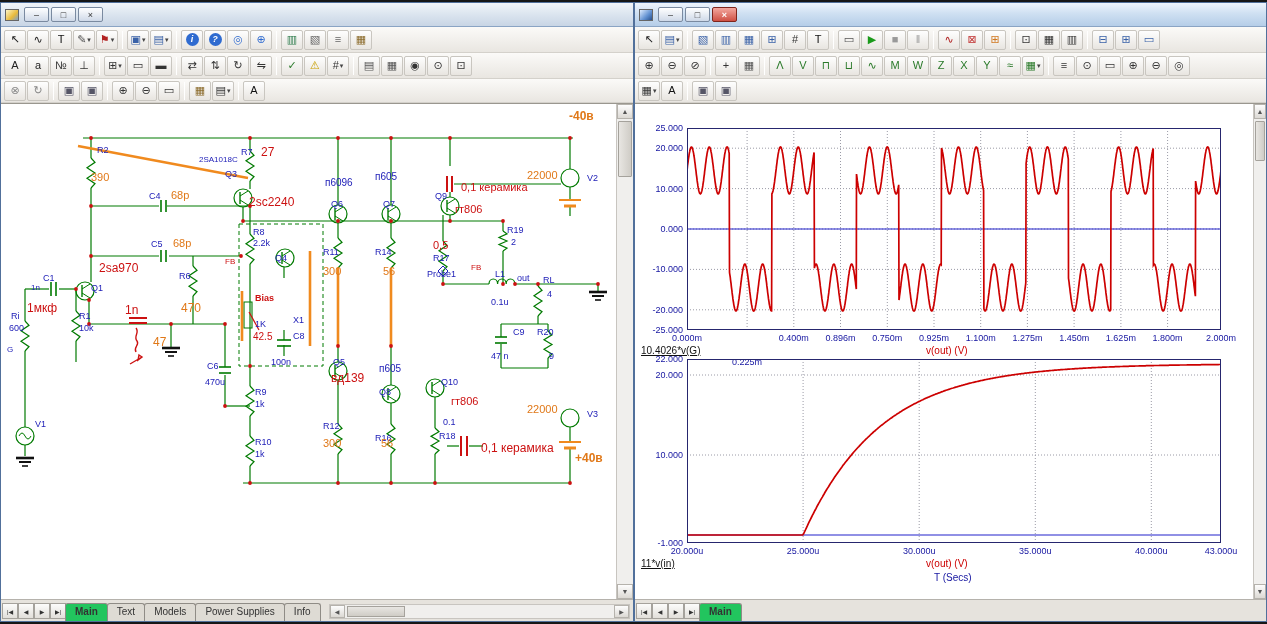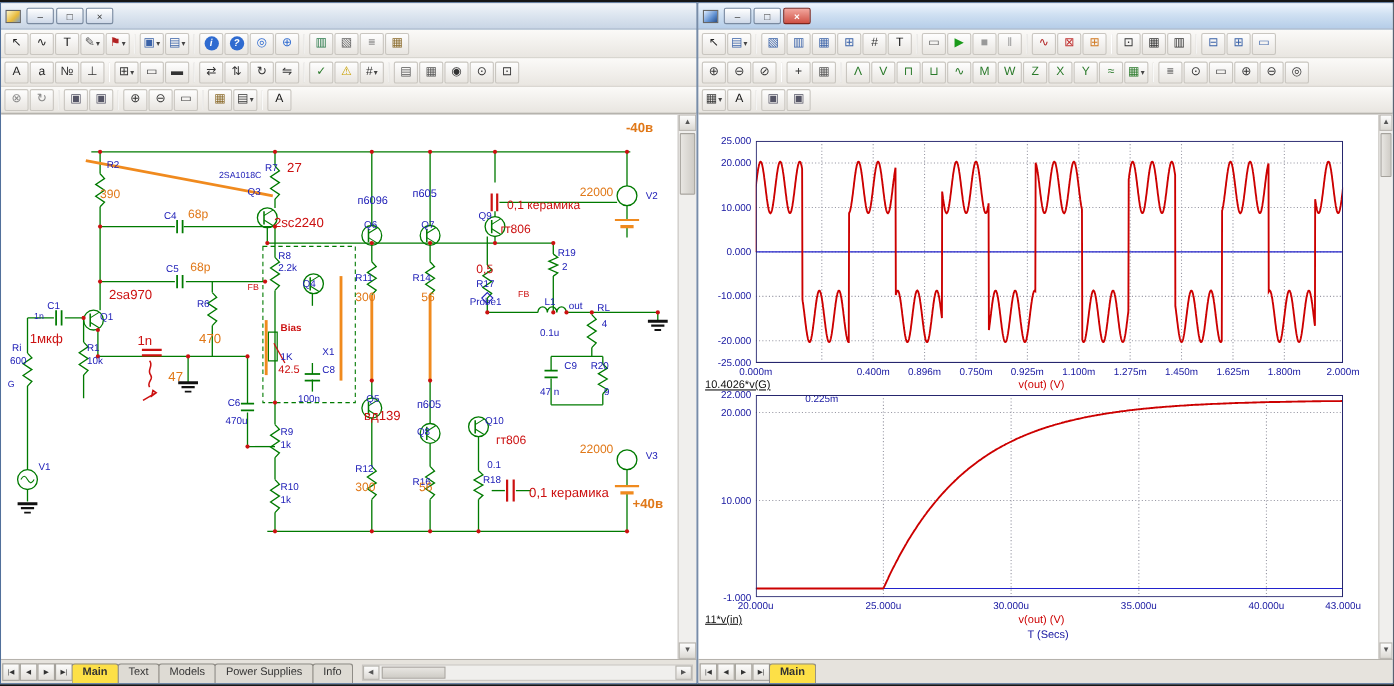--- a/index.html
+++ b/index.html
@@ -37,21 +37,21 @@
   .sbtn{height:15px;display:flex;align-items:center;justify-content:center;font-size:7px;color:#555;
     background:linear-gradient(#fdfdfd,#dcd9d4);border:1px solid #b5b2ac;}
   .strack{flex:1;position:relative;}
   .sthumb{position:absolute;left:1px;right:1px;top:2px;height:56px;background:linear-gradient(90deg,#e8e6e2,#cfccc6);
     border:1px solid #a5a29c;border-radius:1px;}
   .tabbar{height:22px;display:flex;align-items:flex-end;background:#e6e3dd;border-top:1px solid #b5b2ac;padding:0 1px;}
   .navbtn{width:16px;height:16px;margin-bottom:2px;display:flex;align-items:center;justify-content:center;
     font-size:6px;color:#333;background:linear-gradient(#fcfcfb,#e2dfda);border:1px solid #a5a29c;}
   .tab{height:18px;padding:2px 9px 0 9px;margin-left:-1px;font-size:10px;color:#333;background:#dedbd4;
     border:1px solid #8f8c86;border-bottom:none;border-radius:3px 3px 0 0;}
-  .tab.sel{background:#fde047;font-weight:bold;}
+  .tab.sel{background:#22c55e;font-weight:bold;}
   .hscroll{flex:1;height:15px;margin:0 2px 2px 8px;display:flex;background:#f0efed;border:1px solid #c8c5c0;}
   .hbtn{width:15px;display:flex;align-items:center;justify-content:center;font-size:6px;color:#555;
     background:linear-gradient(#fdfdfd,#dcd9d4);border:1px solid #b5b2ac;}
   .htrack{flex:1;position:relative;}
   .hthumb{position:absolute;top:1px;bottom:1px;left:2px;width:58px;background:linear-gradient(#e8e6e2,#cfccc6);
     border:1px solid #a5a29c;}
   .plots{flex:1;position:relative;background:#fff;border-top:1px solid #9a978f;overflow:hidden;}
   .ptitle{position:absolute;top:4px;left:52px;width:534px;text-align:center;font-size:10px;color:#111;}
   .ticklabel{position:absolute;font-size:9px;color:#1515a0;white-space:nowrap;}
   .ylab{text-align:right;width:46px;}

